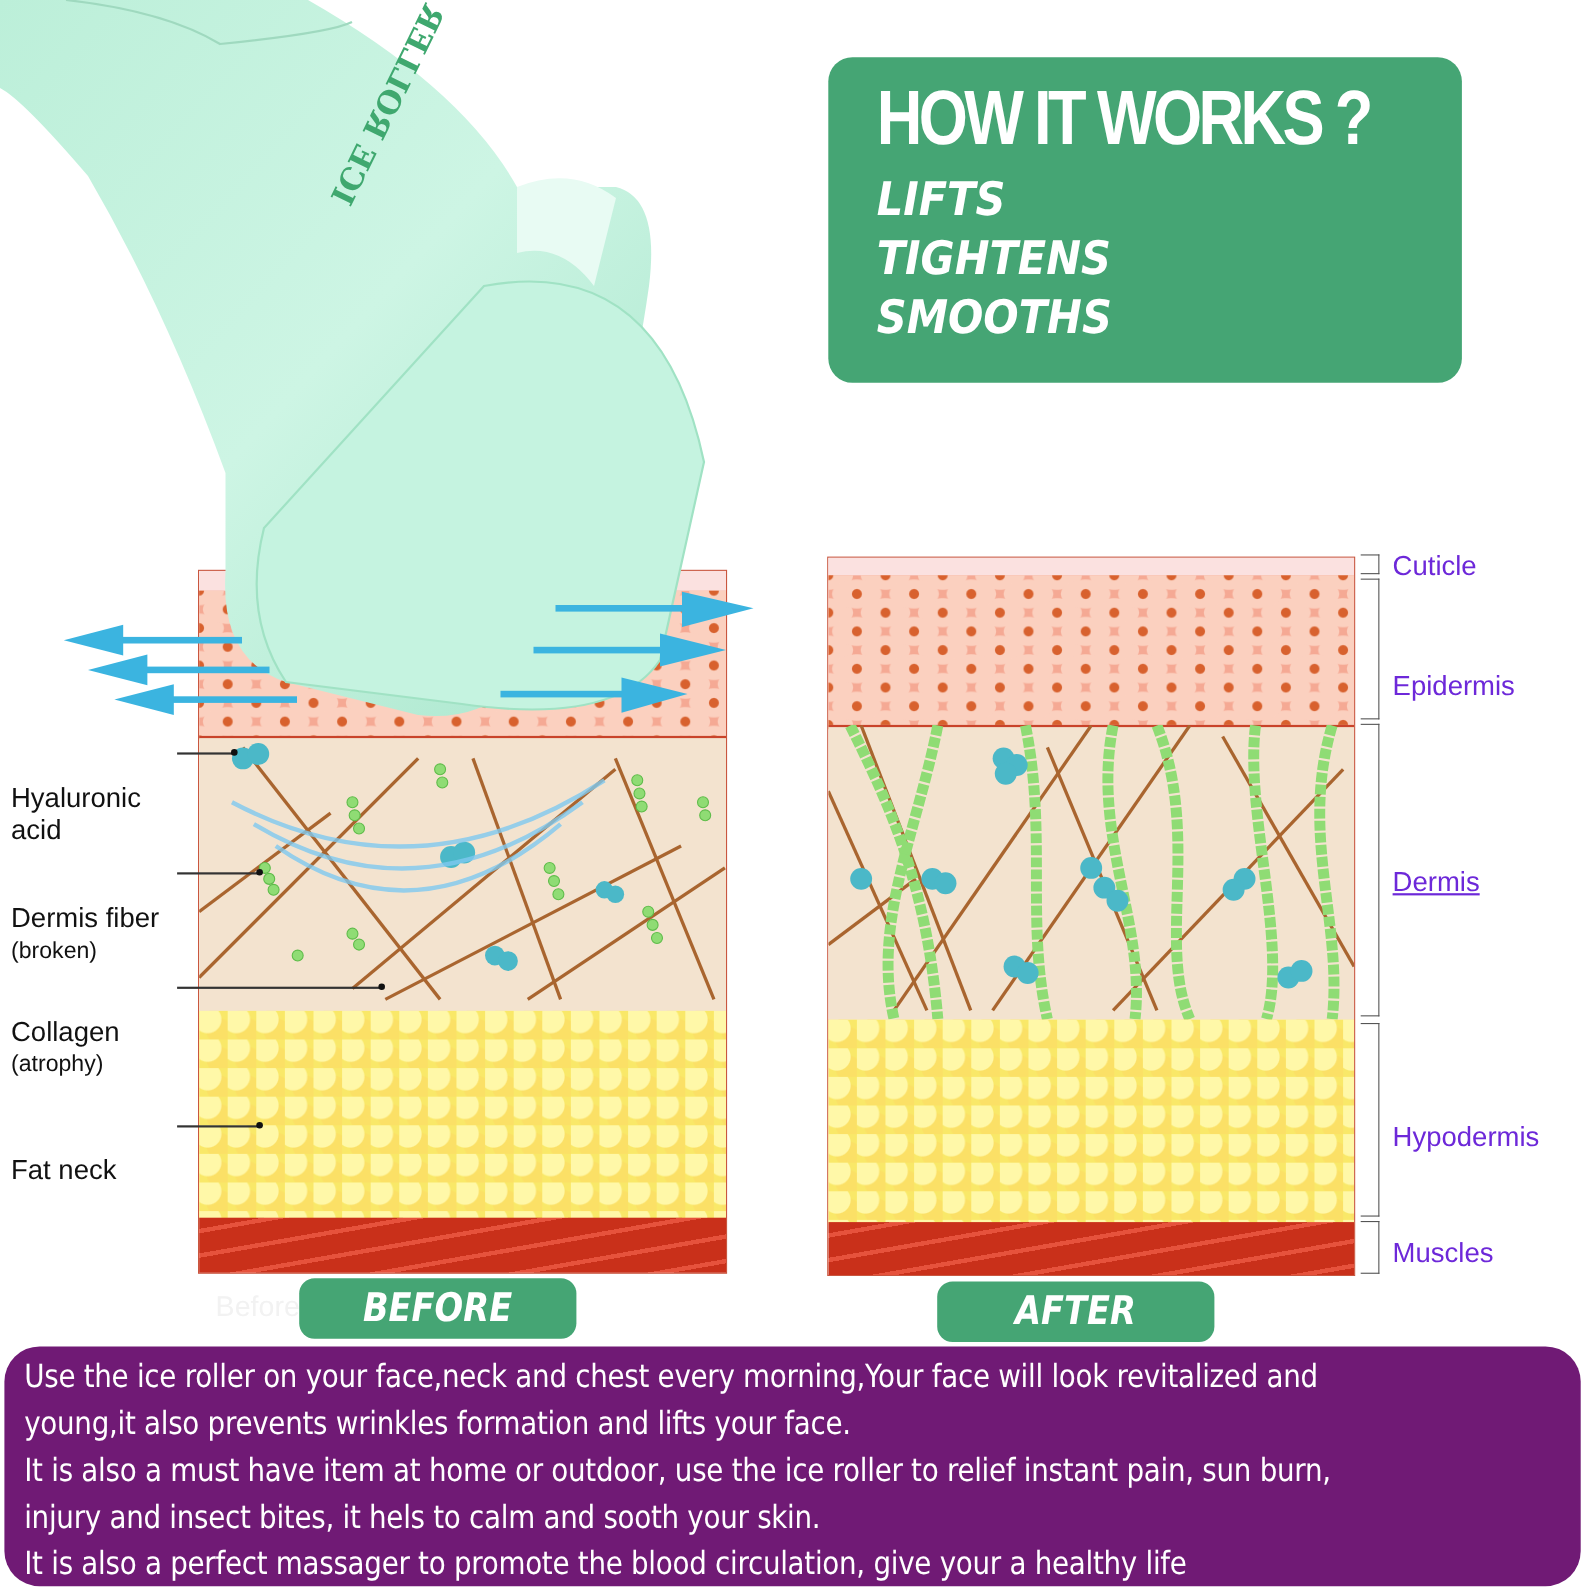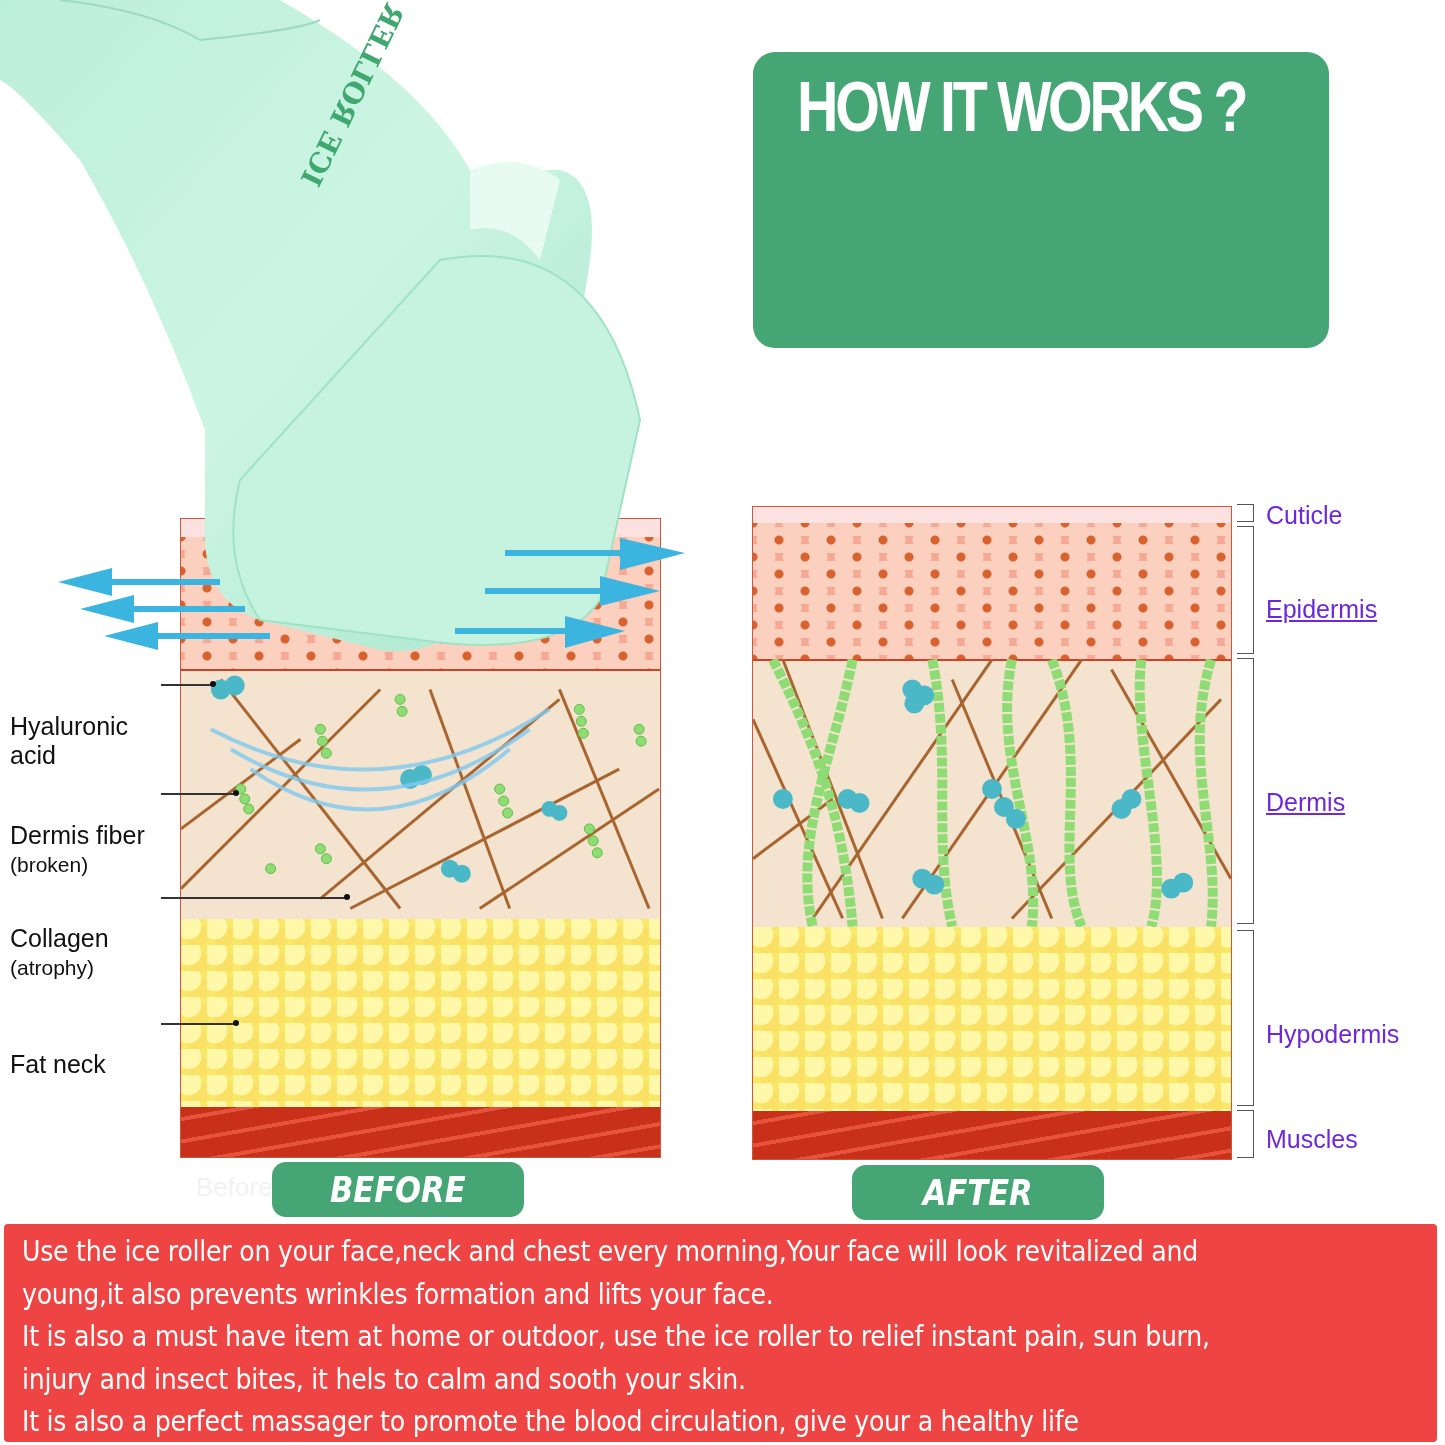--- a/index.html
+++ b/index.html
@@ -54,29 +54,34 @@
   .pill { position: absolute; height: 55px; background: #45a574; border-radius: 14px;
     color: #fff; font-family: "DejaVu Sans", sans-serif; font-style: italic; font-weight: bold;
     font-size: 36px; display: flex; align-items: center; justify-content: center; }
   .pill span { transform: scaleX(0.85); display: inline-block; }
   .pill-before { left: 272px; top: 1162px; width: 252px; }
   .pill-after { left: 852px; top: 1165px; width: 252px; }
   .ghost { position: absolute; left: 196px; top: 1172px; font-size: 26px; color: #f2f2f2; }
 
   
   .desc { position: absolute; left: 4px; top: 1224px; width: 1433px; height: 218px;
-    background: #ef4444; border-radius: 4px; padding: 6px 0 0 18px; }
+    background: #701a75; border-radius: 32px; padding: 6px 0 0 18px; }
   .desc-line { font-family: "DejaVu Sans", sans-serif; color: #fff; font-size: 29px; line-height: 42.5px;
     white-space: nowrap; transform: scaleX(0.87); transform-origin: left; letter-spacing: -0.3px; }
 </style>
 </head>
 <body>
 
 <div class="how-panel">
   <div class="how-title">HOW IT WORKS ?</div>
+  <div class="how-list">
+    <div class="how-item">LIFTS</div>
+    <div class="how-item">TIGHTENS</div>
+    <div class="how-item">SMOOTHS</div>
+  </div>
 </div>
 
 <div class="diagram diagram-before">
   <div class="layer cuticle" style="top:0;height:22px;"></div>
   <div class="layer epidermis" style="top:18px;height:135px;">
       <div class="cells"></div>
     </div>
   <div class="layer dermis" style="top:150px;height:250px;border-top:2px solid #c9432a;"></div>
   <svg class="fiber-svg" style="top:150px;height:250px;" viewBox="0 0 481 250">
     <g stroke="#a9652f" stroke-width="3" fill="none">
@@ -236,21 +241,21 @@
 
 <div class="left-label" style="top:1005px;">
   <div>Fat neck</div>
 </div>
 <div class="leader" style="left:161px;top:1023px;width:75px;"></div>
 <div class="leader-dot" style="left:233px;top:1020px;"></div>
 
 <div class="bracket" style="top:504px;height:18px;"></div>
 <div class="right-label" style="top:501px;">Cuticle</div>
 <div class="bracket" style="top:526px;height:128px;"></div>
-<div class="right-label" style="top:595px;text-decoration:underline;">Epidermis</div>
+<div class="right-label" style="top:610px;">Epidermis</div>
 <div class="bracket" style="top:658px;height:266px;"></div>
 <div class="right-label" style="top:788px;text-decoration:underline;">Dermis</div>
 <div class="bracket" style="top:930px;height:176px;"></div>
 <div class="right-label" style="top:1020px;">Hypodermis</div>
 <div class="bracket" style="top:1110px;height:48px;"></div>
 <div class="right-label" style="top:1125px;">Muscles</div>
 
 <div class="ghost">Before</div>
 <div class="pill pill-before">
     <span>BEFORE</span>

